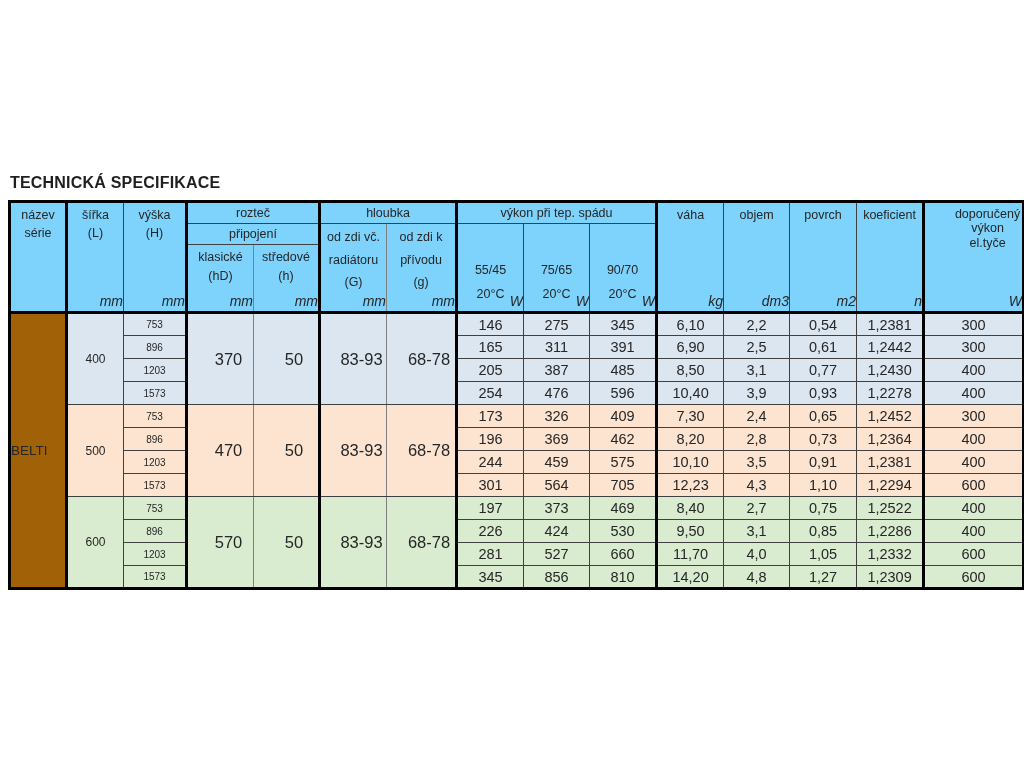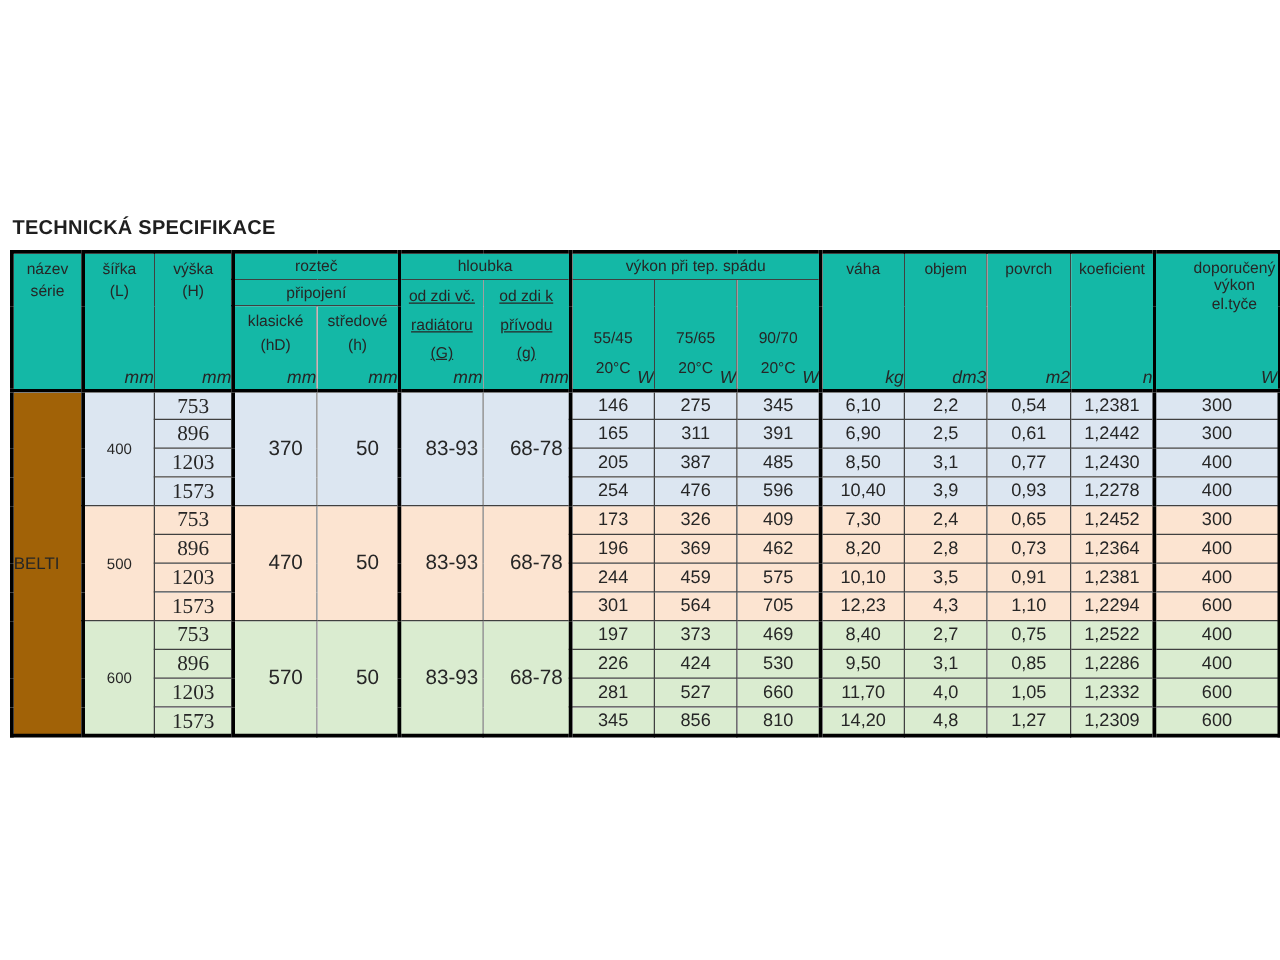--- a/index.html
+++ b/index.html
@@ -21,35 +21,35 @@
   .thickR { border-right:3px solid #000; }
   .sepR   { border-right:1px solid #808080; }
   tr.body-first > td { border-top:3px solid #000; }
 
   tr.hr1 { height:22px; }
   tr.hr2 { height:21px; }
   tr.hr3 { height:68px; }
   tr.br  { height:23px; }
 
   
-  .hd { position:relative; vertical-align:top; text-align:center; font-size:12.5px; background:#14b8a6; }
+  .hd { position:relative; vertical-align:top; text-align:center; font-size:12.5px; background:#7dd3fc; }
   .hd.hc { vertical-align:middle; }
   .hlbl { display:block; white-space:pre-line; padding-top:2px; }
   .lh14  { line-height:1.4; padding-top:4px; }
   .lh155 { line-height:1.55; padding-top:3px; }
-  .lh18  { line-height:1.8;text-decoration:underline; }
+  .lh18  { line-height:1.8; }
   .lh195 { line-height:1.95;margin-top:32px; }
   .lh115 { line-height:1.15; padding-top:4px;padding-left:28px; }
   .hunit { position:absolute; bottom:2px; left:0; right:0; text-align:right; font-size:14px;font-style:italic; }
 
   
   .bd { text-align:center; vertical-align:middle; font-size:14.5px; }
   .name-cell { font-weight:normal; font-size:13.5px; background:#a16207; vertical-align:middle; }
   .sirka { font-size:12px; }
-  .vyska { font-size:17px;font-family:Liberation Serif, serif; }
+  .vyska { font-size:10px; }
   .big   { font-size:16.5px;padding-left:16px; }
 
   .g400 { background-color:var(--group400); }
   .g500 { background-color:var(--group500); }
   .g600 { background-color:var(--group600); }
 </style>
 </head>
 <body>
 
 <div class="page">

